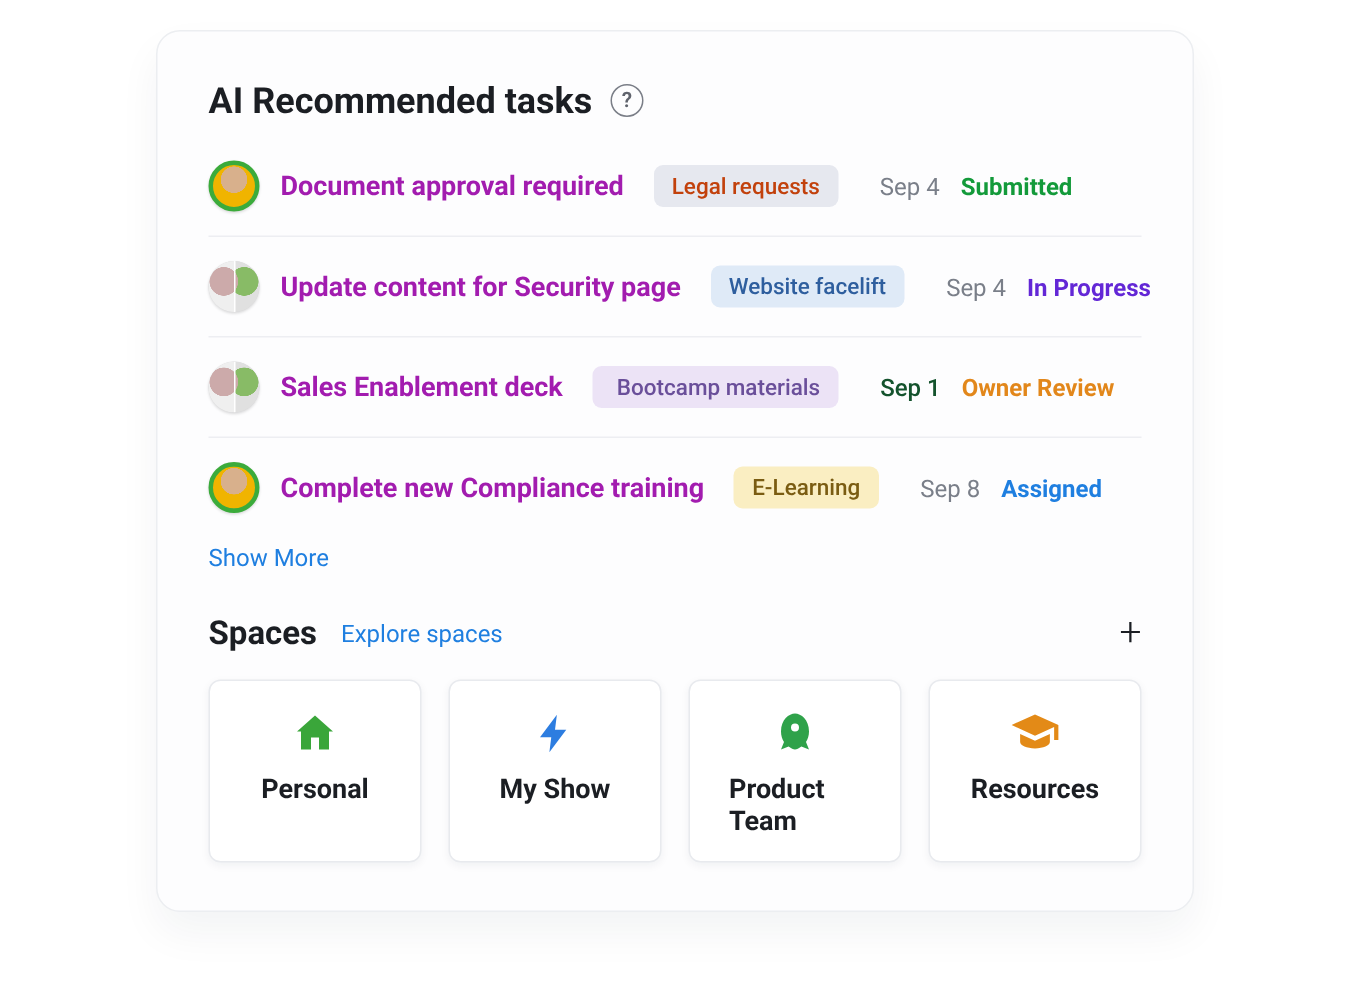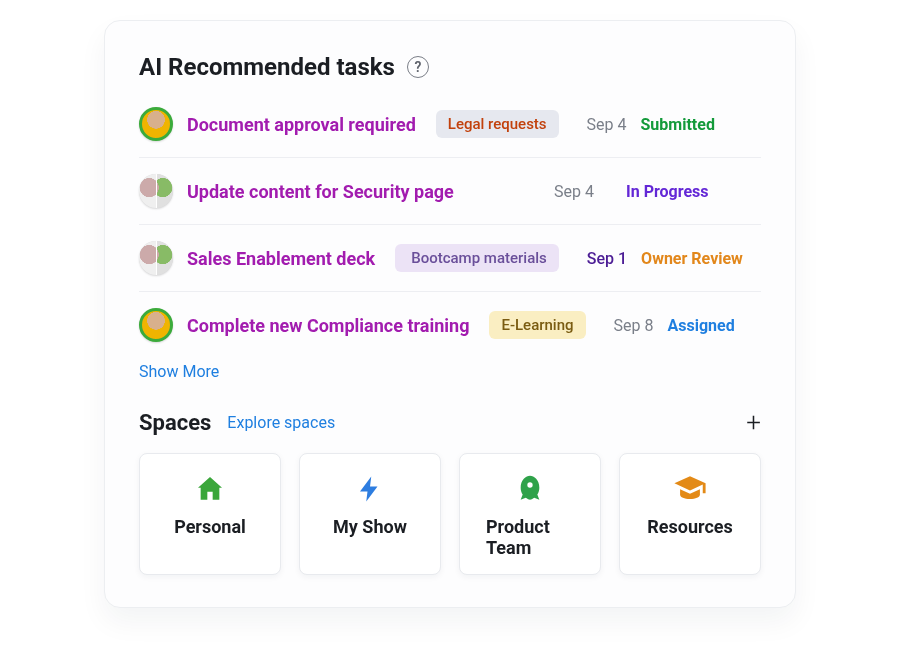--- a/index.html
+++ b/index.html
@@ -96,21 +96,21 @@
 
   .spacer { flex:1; }
 
   .task-date {
     width: 58px;
     font-size:16px;
     color:#7a7f89;
     text-align:left;
     white-space:nowrap;
   }
-  .task-date.red { color:#4c1d95; font-weight:500; }
+  .task-date.red { color:#14532d; font-weight:500; }
 
   .task-status {
     font-size:16px;
     font-weight:700;
     min-width:135px;
     white-space:nowrap;
   }
   .status-submitted { color:#139a3a; }
   .status-progress  { color:#6327d6; }
   .status-owner     { color:#e2871b; }
@@ -186,20 +186,21 @@
         <div class="avatar "></div>
         <div class="task-title">Document approval required</div>
         <div class="tag legal">Legal requests</div>
         <div class="spacer"></div>
         <div class="task-date ">Sep 4</div>
         <div class="task-status status-submitted">Submitted</div>
       </div>
       <div class="task-row">
         <div class="avatar split"></div>
         <div class="task-title">Update content for Security page</div>
+        <div class="tag website">Website facelift</div>
         <div class="spacer"></div>
         <div class="task-date ">Sep 4</div>
         <div class="task-status status-progress">In Progress</div>
       </div>
       <div class="task-row">
         <div class="avatar split"></div>
         <div class="task-title">Sales Enablement deck</div>
         <div class="tag bootcamp">Bootcamp materials</div>
         <div class="spacer"></div>
         <div class="task-date red">Sep 1</div>

